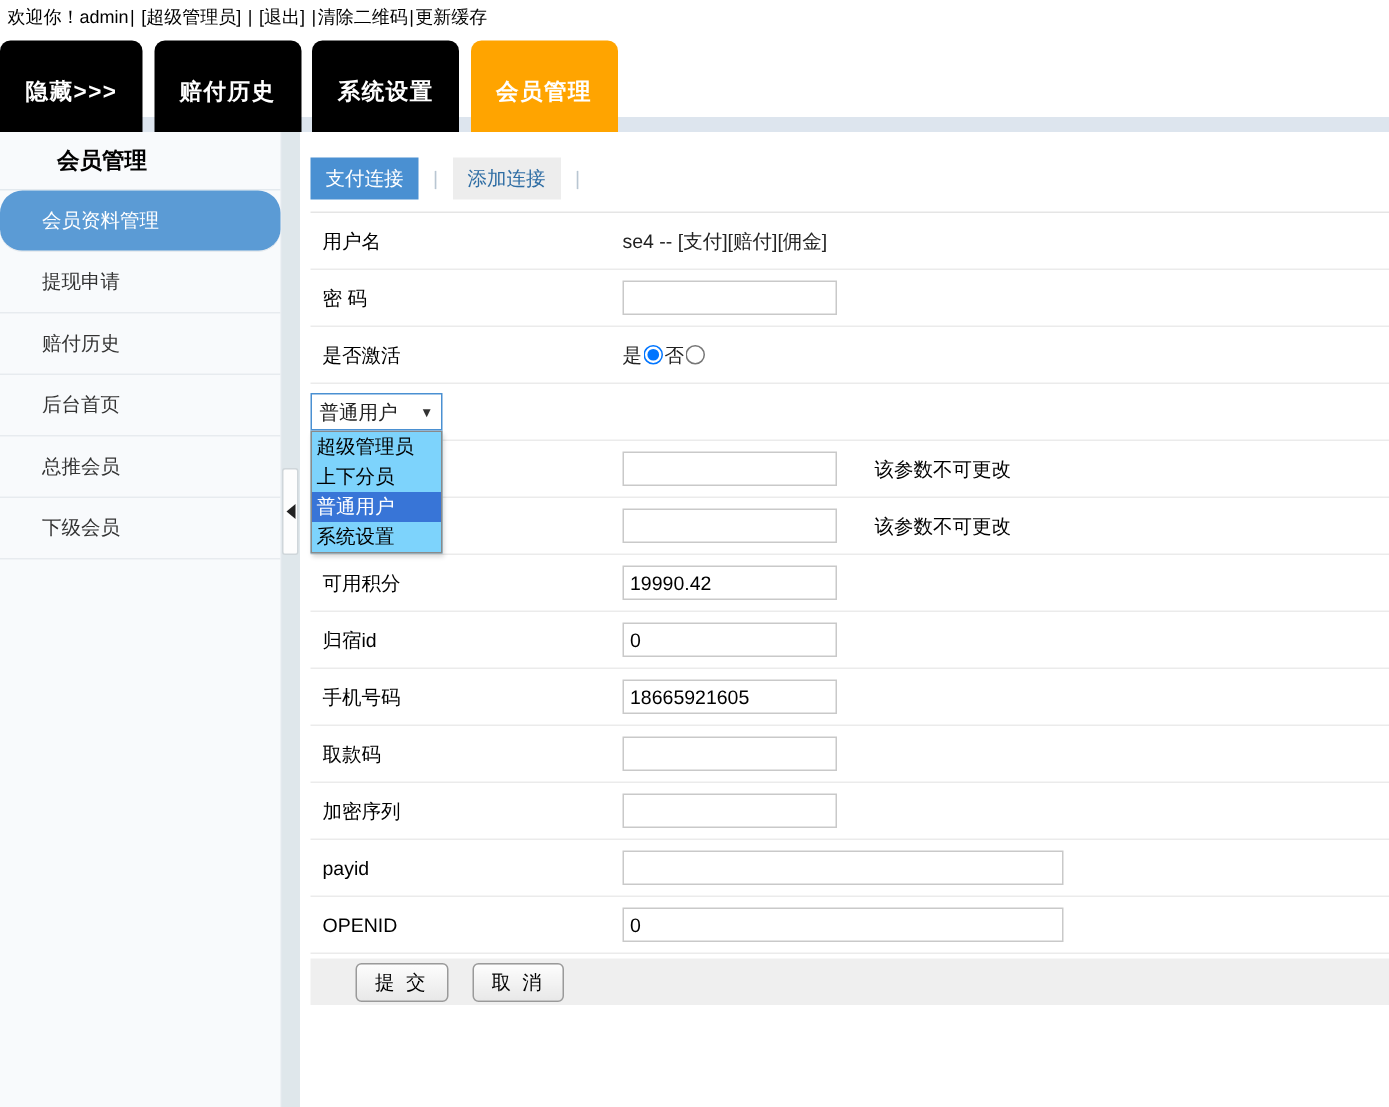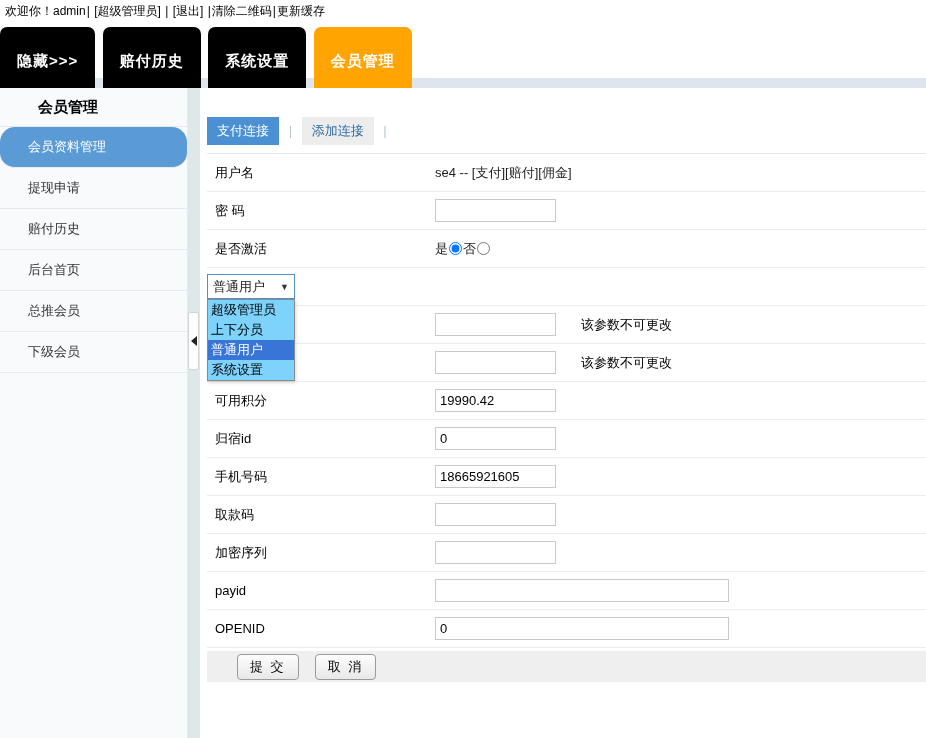--- a/index.html
+++ b/index.html
@@ -36,29 +36,29 @@
     display: flex; align-items: center; justify-content: center; }
   .collapse-tab .tri { width: 0; height: 0; border-top: 5px solid transparent;
     border-bottom: 5px solid transparent; border-right: 6px solid #222; }
 
   .content { flex: 1; background: #fff; padding-left: 7px; }
 
   
   .tabbar { padding: 17px 0 8px 0; font-size: 13px; border-bottom: 1px solid #e5e5e5; }
   .tab { display: inline-block; padding: 5px 10px; cursor: pointer; }
   .tab.active { background: #4a90d2; color: #fff; }
-  .tab.inactive { background: #ededed; color: #2e6da4; margin-top: 12px; }
+  .tab.inactive { background: #ededed; color: #2e6da4; }
   .tab-sep { color: #b9c6d2; margin: 0 6px; }
 
   
   .frow { display: flex; align-items: center; height: 38px; border-bottom: 1px solid #ebebeb;
-    font-size: 13px; position: relative; gap: 20px; }
+    font-size: 13px; position: relative; }
   .flabel { width: 208px; padding-left: 8px; color: #000; }
   .fvalue { flex: 1; display: flex; align-items: center; }
-  .txt-input { height: 23px; width: 121px; border: 1px solid #c9c9c9; font-size: 13px;
+  .txt-input { height: 23px; width: 143px; border: 1px solid #c9c9c9; font-size: 13px;
     padding: 0 4px; font-family: inherit; color: #000; background: #fff; }
   .txt-input.wide { width: 294px; }
   .note { margin-left: 25px; color: #000; }
 
   
   .radio-group { display: flex; align-items: center; }
   .radio-group input { margin: 0 1px; }
 
   
   .sel-box { width: 88px; height: 25px; border: 1px solid #4a90d2; background: #fff;

